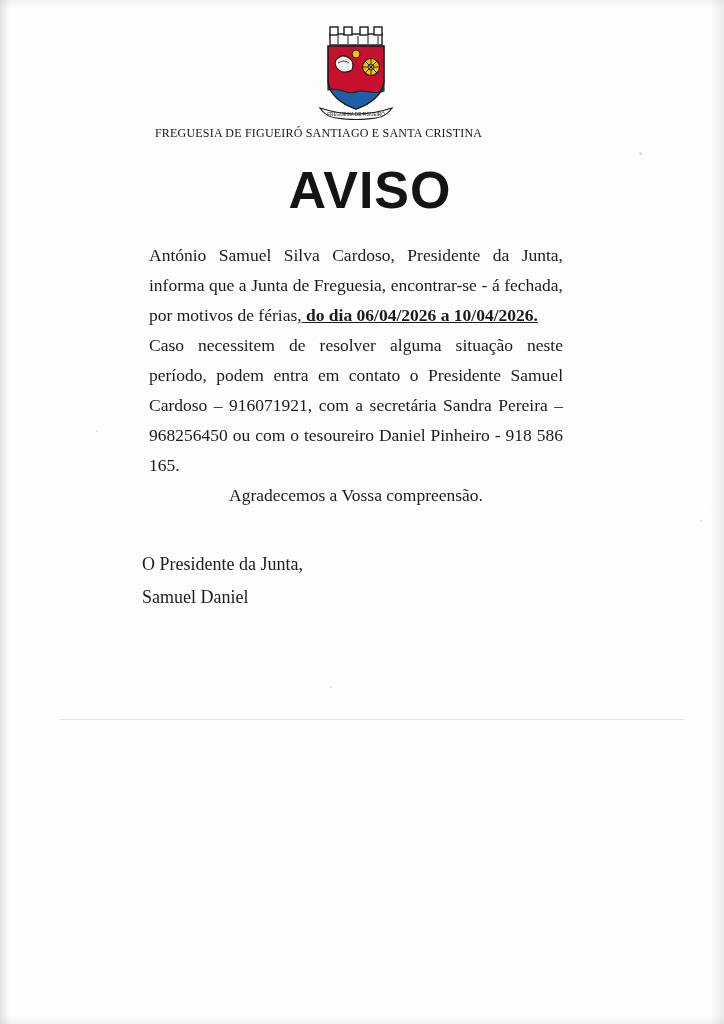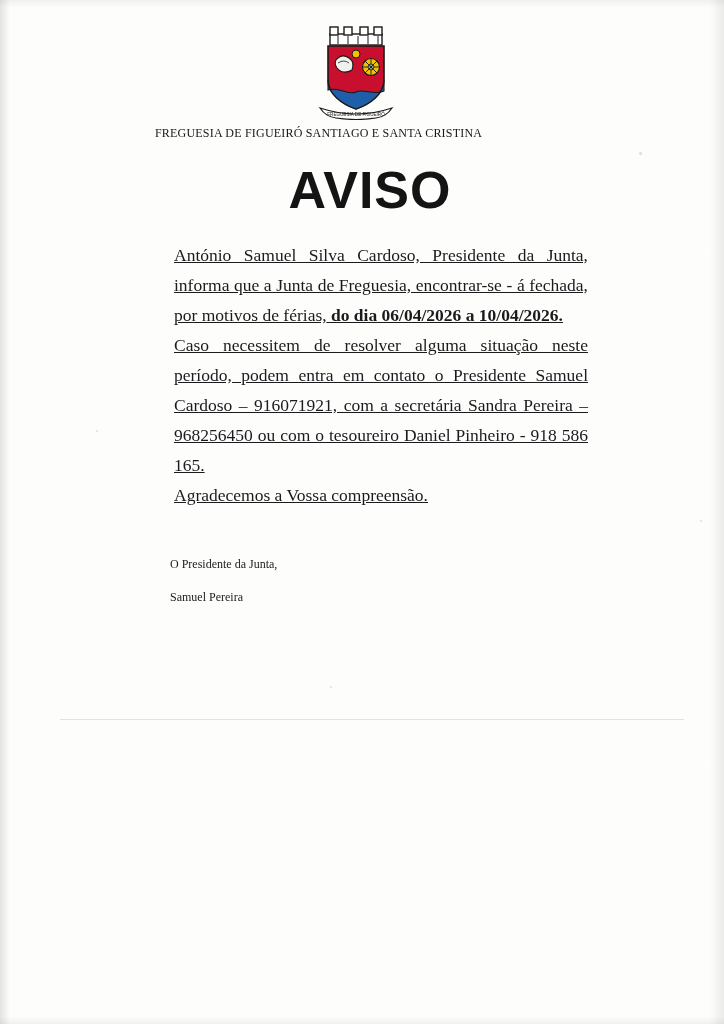--- a/index.html
+++ b/index.html
@@ -92,46 +92,45 @@
     font-family: "Liberation Sans", sans-serif;
     font-weight: bold;
     font-size: 52px;
     letter-spacing: 1px;
     color: #141414;
   }
 
   
   .body-block {
     position: absolute;
-    left: 174px;
+    left: 149px;
     top: 240px;
     width: 414px;
     font-size: 17.5px;
     line-height: 30px;
     color: #1b1b1d;
-    text-decoration: underline;
   }
   .para-justify {
     text-align: justify;
     text-justify: inter-word;
   }
   .para {
-    text-align: left;
+    text-align: center;
   }
   .bold-underline {
     font-weight: bold;
     text-decoration: underline;
   }
 
   .closing {
     position: absolute;
-    left: 170px;
+    left: 142px;
     top: 548px;
     width: 414px;
-    font-size: 12px;
+    font-size: 18px;
     line-height: 33px;
     color: #1b1b1d;
     font-family: Liberation Serif, serif;
   }
 
   
   .speck {
     position: absolute;
     background: rgba(0,0,0,0.13);
     border-radius: 50%;
@@ -189,21 +188,21 @@
     <div class="body-block">
       <div class="para-justify"><span>António Samuel Silva Cardoso, Presidente da Junta, informa que a Junta de Freguesia, encontrar-se - á fechada, por motivos de férias,</span><span class="bold-underline"> do dia 06/04/2026 a 10/04/2026.</span></div>
 
       <div class="para-justify">Caso necessitem de resolver alguma situação neste período, podem entra em contato o Presidente Samuel Cardoso – 916071921, com a secretária Sandra Pereira – 968256450 ou com o tesoureiro Daniel Pinheiro - 918 586 165.</div>
 
       <div class="para">Agradecemos a Vossa compreensão.</div>
     </div>
 
     <div class="closing">
       <div>O Presidente da Junta,</div>
-      <div>Samuel Pereira</div>
+      <div>Samuel Daniel</div>
     </div>
 
   </div>
 
   <div class="crease"></div>
 
   <div class="speck" style="left:639px; top:152px; width:3px; height:3px;"></div>
   <div class="speck" style="left:700px; top:520px; width:2px; height:2px;"></div>
   <div class="speck" style="left:330px; top:686px; width:2px; height:2px;"></div>
   <div class="speck" style="left:96px; top:430px; width:2px; height:2px;"></div>

